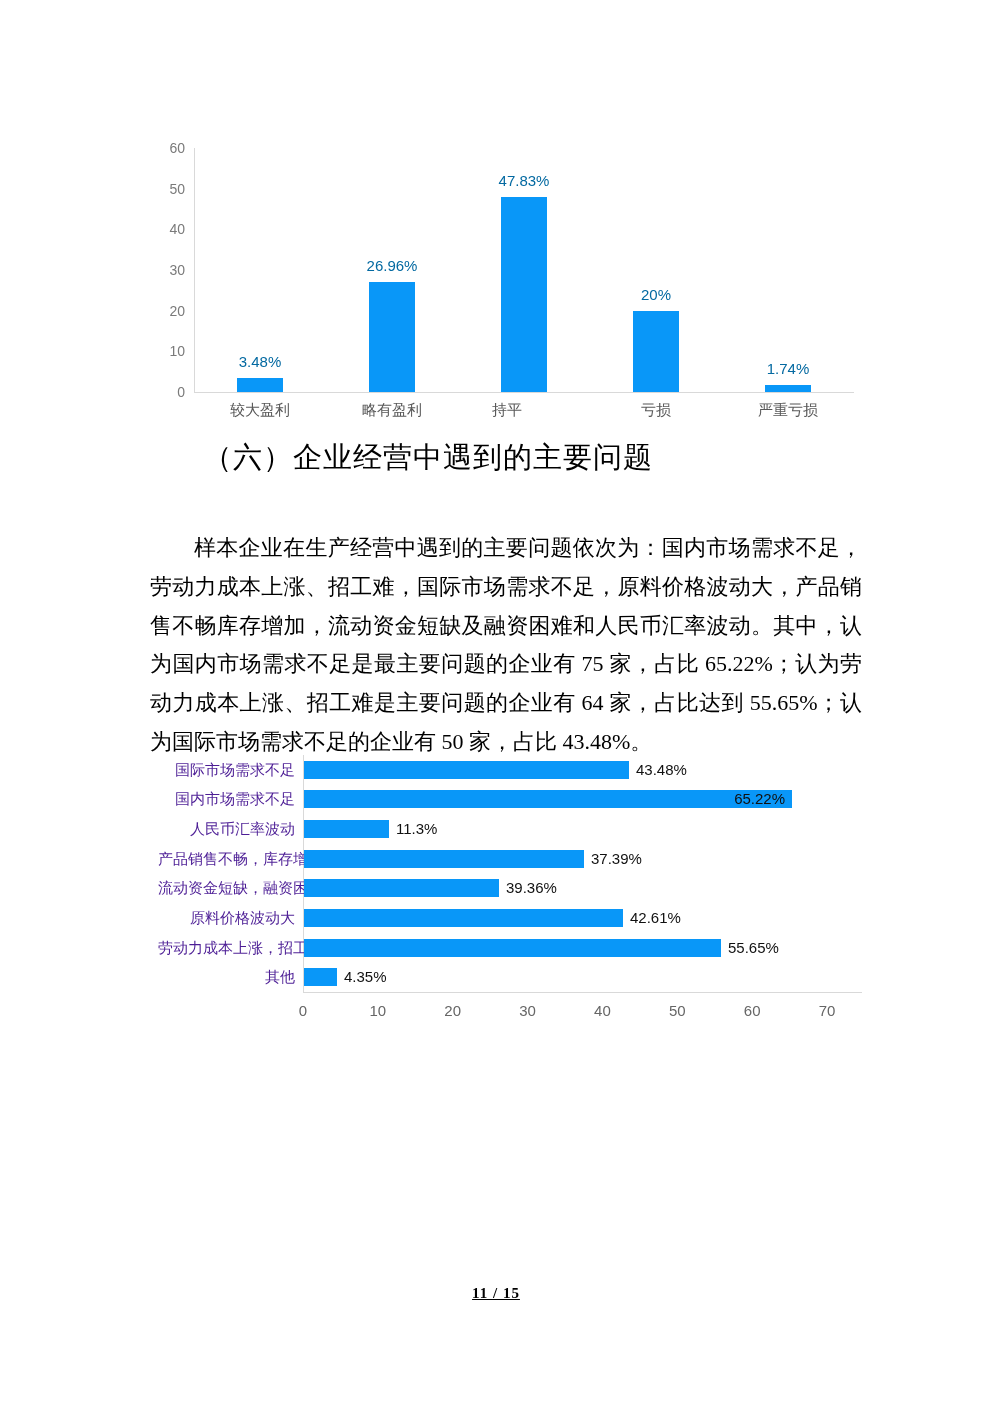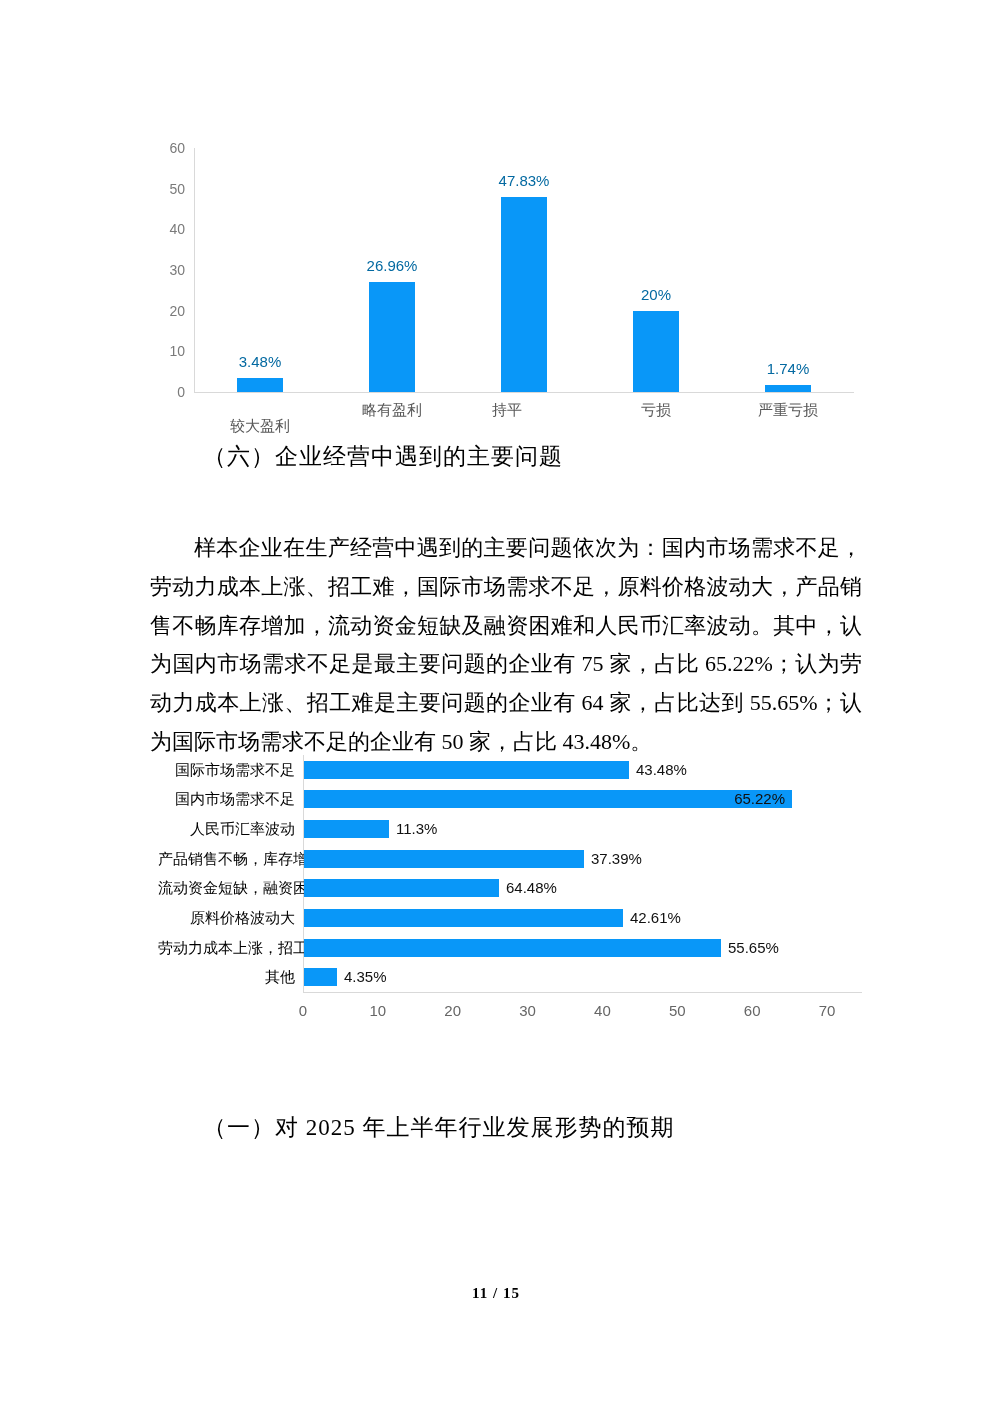--- a/index.html
+++ b/index.html
@@ -15,29 +15,29 @@
   
   .chart{position:absolute;font-family:"Liberation Sans","DejaVu Sans",sans-serif;}
   #chart1{left:158px;top:133px;width:704px;height:290px;}
   #chart2{left:158px;top:746px;width:704px;height:284px;}
   .chart .abs{position:absolute;}
   .axis-v{width:1px;background:#d9d9d9;}
   .axis-h{height:1px;background:#d9d9d9;}
   .ytick{color:#7a7a7a;font-size:14px;text-align:right;line-height:18px;}
   .xtick{color:#666;font-size:15px;text-align:center;line-height:18px;}
   .cat-col{color:#595959;font-size:15px;text-align:center;line-height:18px;white-space:nowrap;}
-  .cat-row{color:#000000;font-size:15px;text-align:right;line-height:20px;white-space:nowrap;}
+  .cat-row{color:#4c1d95;font-size:15px;text-align:right;line-height:20px;white-space:nowrap;}
   .val-label{color:#0369a1;font-size:15px;text-align:center;line-height:20px;white-space:nowrap;}
   .val-label-h{color:#111;font-size:15px;text-align:left;line-height:20px;white-space:nowrap;}
   .val-label-in{color:#101010;font-size:15px;text-align:right;line-height:20px;white-space:nowrap;}
   .bar{position:absolute;}
   
   .h-kai{
     position:absolute;left:203px;
-    font-size:23px;line-height:32px;font-weight:400;
+    font-size:29px;line-height:32px;font-weight:400;
     font-family:"Liberation Serif","DejaVu Serif",serif;
     letter-spacing:1px;white-space:nowrap;
   }
   #h6{top:441px;}
   #h31{top:1112px;}
   .h-hei{
     position:absolute;left:205px;top:1050px;
     font-size:27px;line-height:40px;font-weight:700;
     font-family:"Liberation Sans","DejaVu Sans",sans-serif;
     letter-spacing:1px;white-space:nowrap;
@@ -48,40 +48,41 @@
     text-align:justify;text-indent:2em;
     font-family:"Liberation Serif","DejaVu Serif",serif;
   }
   #p1{top:489px;margin-top:40px;}
   #p2{top:1160px;}
   .footer{
     position:absolute;left:0;top:1285px;width:992px;
     text-align:center;font-size:15px;font-weight:700;
     letter-spacing:1px;
     font-family:"Liberation Serif","DejaVu Serif",serif;
+    text-decoration:underline;
   }
 </style>
 </head>
 <body>
 
 <div class="page">
 
   <div id="chart1" class="chart">
       <div class="abs ytick" style="left: 0px; top: 250px; width: 27px;">0</div>
       <div class="abs ytick" style="left: 0px; top: 209.333px; width: 27px;">10</div>
       <div class="abs ytick" style="left: 0px; top: 168.667px; width: 27px;">20</div>
       <div class="abs ytick" style="left: 0px; top: 128px; width: 27px;">30</div>
       <div class="abs ytick" style="left: 0px; top: 87.3333px; width: 27px;">40</div>
       <div class="abs ytick" style="left: 0px; top: 46.6667px; width: 27px;">50</div>
       <div class="abs ytick" style="left: 0px; top: 6px; width: 27px;">60</div>
       <div class="abs axis-v" style="left: 36px; top: 15px; height: 244px; width: 1px; background: rgb(217, 217, 217);"></div>
       <div class="abs axis-h" style="left: 36px; top: 259px; width: 660px; height: 1px; background: rgb(217, 217, 217);"></div>
       <div class="abs bar" style="left: 79px; top: 245px; width: 46px; height: 14px; background: rgb(9, 151, 248);"></div>
       <div class="abs val-label" style="left: 42px; top: 219px; width: 120px;">3.48%</div>
-      <div class="abs cat-col" style="left: 37px; top: 268px; width: 130px; margin-top: 16px;">较大盈利</div>
+      <div class="abs cat-col" style="left: 37px; top: 268px; width: 130px;">较大盈利</div>
       <div class="abs bar" style="left: 211px; top: 149px; width: 46px; height: 110px; background: rgb(9, 151, 248);"></div>
       <div class="abs val-label" style="left: 174px; top: 123px; width: 120px;">26.96%</div>
       <div class="abs cat-col" style="left: 169px; top: 268px; width: 130px;">略有盈利</div>
       <div class="abs bar" style="left: 343px; top: 64px; width: 46px; height: 195px; background: rgb(9, 151, 248);"></div>
       <div class="abs val-label" style="left: 306px; top: 38px; width: 120px;">47.83%</div>
       <div class="abs cat-col" style="left: 284px; top: 268px; width: 130px;">持平</div>
       <div class="abs bar" style="left: 475px; top: 178px; width: 46px; height: 81px; background: rgb(9, 151, 248);"></div>
       <div class="abs val-label" style="left: 438px; top: 152px; width: 120px;">20%</div>
       <div class="abs cat-col" style="left: 433px; top: 268px; width: 130px;">亏损</div>
       <div class="abs bar" style="left: 607px; top: 252px; width: 46px; height: 7px; background: rgb(9, 151, 248);"></div>
@@ -111,31 +112,30 @@
       <div class="abs bar" style="left: 146px; top: 44.4375px; width: 488px; height: 18px; background: rgb(9, 151, 248);"></div>
       <div class="abs val-label-in" style="left: 569px; top: 43.4375px; width: 58px;">65.22%</div>
       <div class="abs cat-row" style="left: 0px; top: 73.0625px; width: 137px;">人民币汇率波动</div>
       <div class="abs bar" style="left: 146px; top: 74.0625px; width: 85px; height: 18px; background: rgb(9, 151, 248);"></div>
       <div class="abs val-label-h" style="left: 238px; top: 73.0625px; width: 90px;">11.3%</div>
       <div class="abs cat-row" style="left: 0px; top: 102.688px; width: 137px;">产品销售不畅，库存增加</div>
       <div class="abs bar" style="left: 146px; top: 103.688px; width: 280px; height: 18px; background: rgb(9, 151, 248);"></div>
       <div class="abs val-label-h" style="left: 433px; top: 102.688px; width: 90px;">37.39%</div>
       <div class="abs cat-row" style="left: 0px; top: 132.312px; width: 137px;">流动资金短缺，融资困难</div>
       <div class="abs bar" style="left: 146px; top: 133.312px; width: 195px; height: 18px; background: rgb(9, 151, 248);"></div>
-      <div class="abs val-label-h" style="left: 348px; top: 132.312px; width: 90px;">64.48%</div>
+      <div class="abs val-label-h" style="left: 348px; top: 132.312px; width: 90px;">39.36%</div>
       <div class="abs cat-row" style="left: 0px; top: 161.938px; width: 137px;">原料价格波动大</div>
       <div class="abs bar" style="left: 146px; top: 162.938px; width: 319px; height: 18px; background: rgb(9, 151, 248);"></div>
       <div class="abs val-label-h" style="left: 472px; top: 161.938px; width: 90px;">42.61%</div>
       <div class="abs cat-row" style="left: 0px; top: 191.562px; width: 137px;">劳动力成本上涨，招工难</div>
       <div class="abs bar" style="left: 146px; top: 192.562px; width: 417px; height: 18px; background: rgb(9, 151, 248);"></div>
       <div class="abs val-label-h" style="left: 570px; top: 191.562px; width: 90px;">55.65%</div>
       <div class="abs cat-row" style="left: 0px; top: 221.188px; width: 137px;">其他</div>
       <div class="abs bar" style="left: 146px; top: 222.188px; width: 33px; height: 18px; background: rgb(9, 151, 248);"></div>
       <div class="abs val-label-h" style="left: 186px; top: 221.188px; width: 90px;">4.35%</div>
     </div>
 
 
-  <div id="h31" class="h-kai">（一）对 2025 年上半年行业发展形势的预期</div>
 
 
   <div class="footer">11 / 15</div>
 
 </div>
 
 </body></html>

